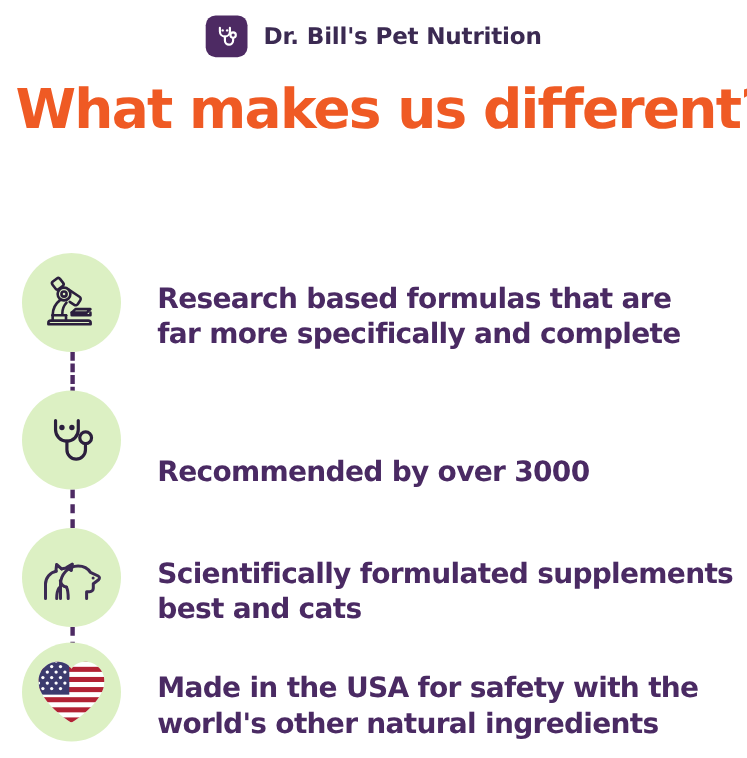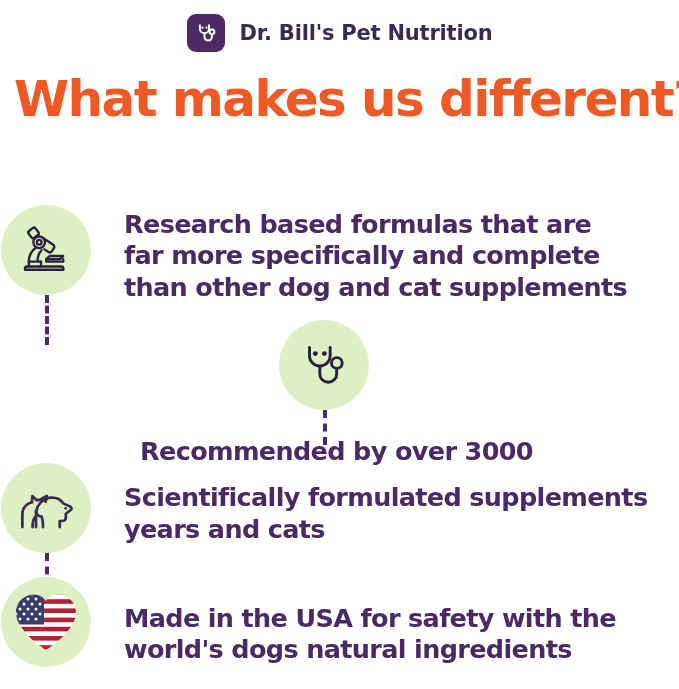--- a/index.html
+++ b/index.html
@@ -63,21 +63,22 @@
   
   .features {
     position: absolute;
     left: 0;
     top: 180px;
     width: 679px;
   }
   .feature-row {
     position: relative;
     display: flex;
-    align-items: center;
+    align-items: flex-end;
+    padding-left: 19px;
   }
   .icon-col {
     position: relative;
     width: 124px;
     flex: none;
     display: flex;
     justify-content: flex-start;
   }
   .icon-badge {
     position: relative;
@@ -108,21 +109,21 @@
     font-weight: bold;
     color: #4a2a63;
     letter-spacing: -0.65px;
     line-height: 1.23;
     padding-right: 6px;
   }
   .feature-text div { white-space: nowrap; }
 
   
   #row-0 { height: 140px; }
-  #row-1 { height: 125px; flex-direction: column; }
+  #row-1 { height: 125px; }
   #row-2 { height: 125px; }
   #row-3 { height: 104px; }
 
   #row-0 .feature-text { padding-top: 12px; }
   #row-1 .feature-text { padding-top: 26px; }
   #row-2 .feature-text { padding-top: 12px; }
   #row-3 .feature-text { padding-top: 24px; }
 
   #conn-0 { top: 90px;  height: 50px; }
   #conn-1 { top: 90px;  height: 35px; }
@@ -168,21 +169,20 @@
             <path d="M11.2 50.2h37.6a2.4 2.4 0 0 1 2.4 2.4v1.2H8.8v-1.2a2.4 2.4 0 0 1 2.4-2.4z"></path>
             <path d="M13.1 44.8v5.4"></path>
             <path d="M26.5 44.8v5.4"></path>
           </svg>
         </span>
       </div>
     </div>
     <div class="feature-text">
       <div>Research based formulas that are</div>
       <div>far more specifically and complete</div>
-      <div>than other dog and cat supplements</div>
     </div>
   </div>
 
   <div class="feature-row" id="row-1">
     <div class="icon-col">
       <div class="connector" id="conn-1"></div>
       <div class="icon-badge">
         <span>
           <svg width="58" height="58" viewBox="0 0 64 64" fill="none" stroke="#2b1f3d" stroke-width="3.2" stroke-linecap="round" stroke-linejoin="round">
             <path d="M16 12.5v9.2a11.4 11.4 0 0 0 22.8 0V12.5"></path>
@@ -215,21 +215,21 @@
             <path d="M32.7 23.8l1.2-6.2-5.6 3.1"></path>
             <path d="M21.8 34.2c.6 3.3 3 5.8 6.2 6.4"></path>
             <path d="M28 40.6c1.5 3 1.7 7.2 1.7 11.4"></path>
             <path d="M20.6 41.4c-1.6 2.4-2.4 6.2-2.4 10.6"></path>
           </svg>
         </span>
       </div>
     </div>
     <div class="feature-text">
       <div>Scientifically formulated supplements</div>
-      <div>years and cats</div>
+      <div>best and cats</div>
     </div>
   </div>
 
   <div class="feature-row" id="row-3">
     <div class="icon-col">
       <div class="icon-badge">
         <span>
           <svg width="68" height="64" viewBox="0 0 68 64">
             <defs>
               <clipPath id="heartclip">
@@ -273,17 +273,17 @@
                   <circle cx="16" cy="29" r="1.5"></circle>
                 <circle cx="24" cy="29" r="1.5"></circle>
               </g>
             </g>
           </svg>
         </span>
       </div>
     </div>
     <div class="feature-text">
       <div>Made in the USA for safety with the</div>
-      <div>world's dogs natural ingredients</div>
+      <div>world's other natural ingredients</div>
     </div>
   </div>
 
 </div>
 
 </body></html>

